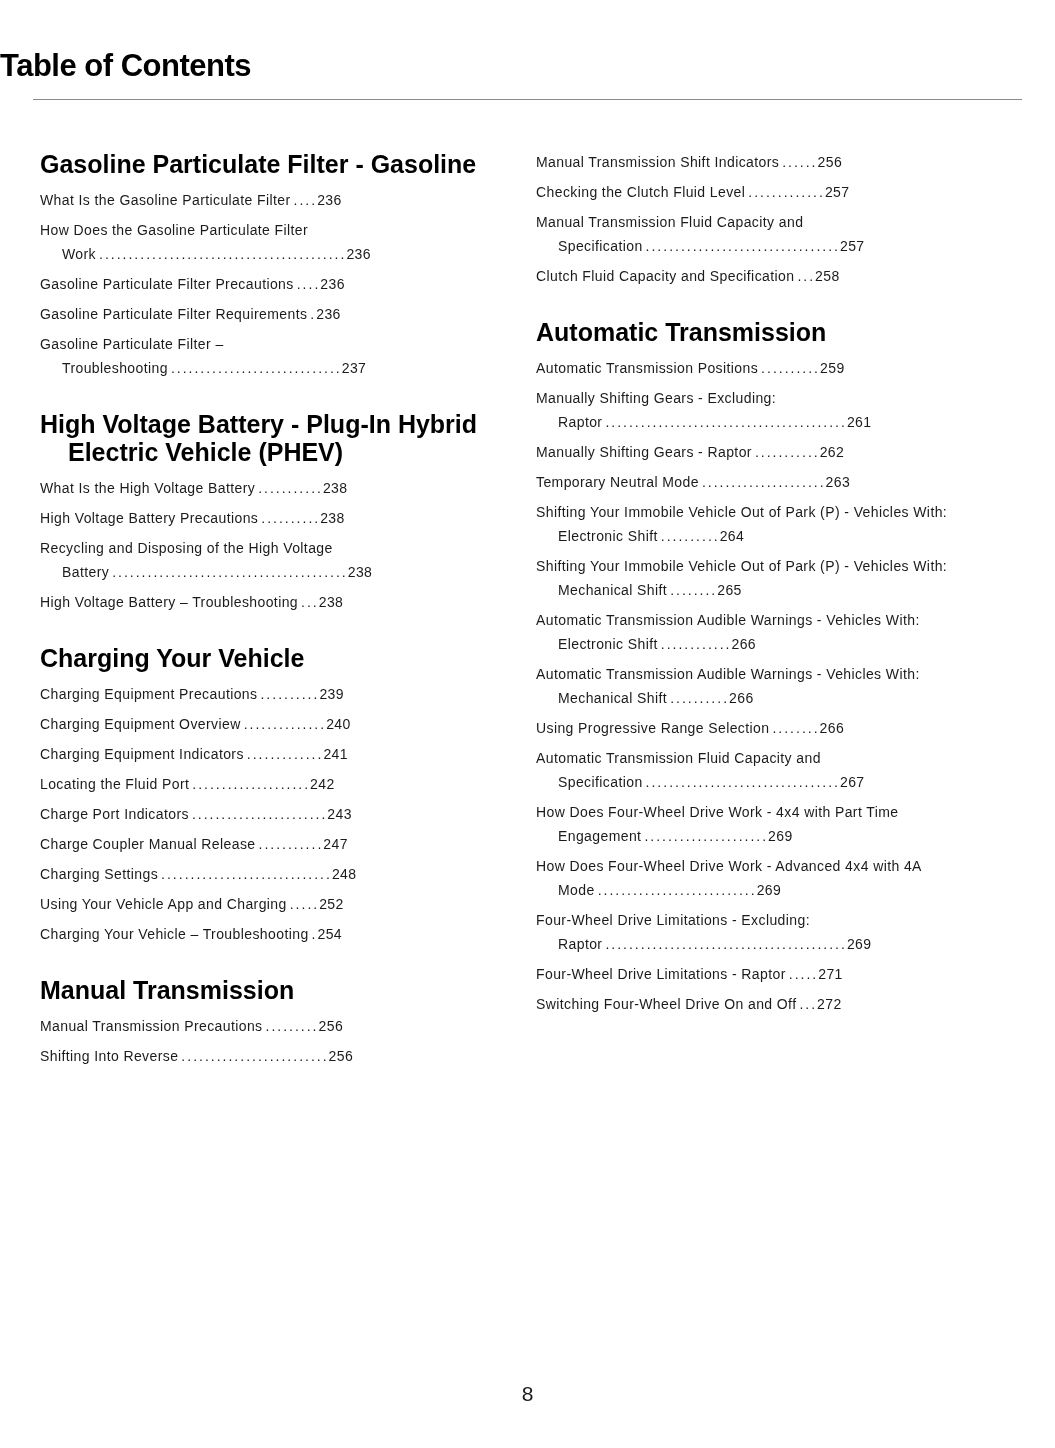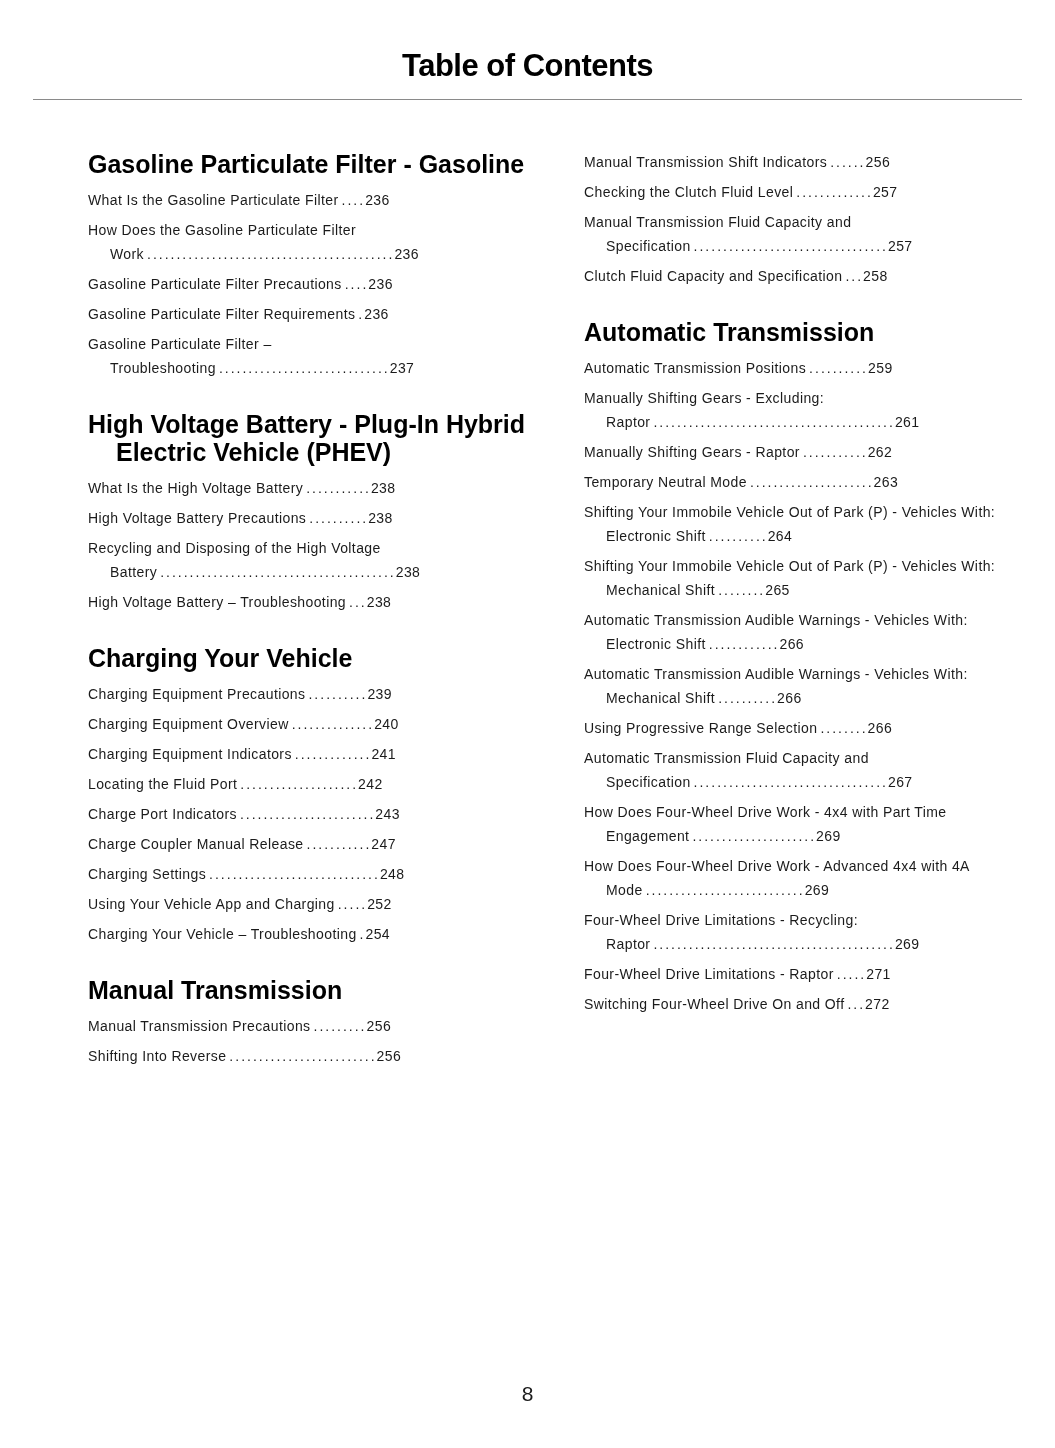--- a/index.html
+++ b/index.html
@@ -7,36 +7,35 @@
   body {
     width: 1055px;
     height: 1448px;
     overflow: hidden;
     position: relative;
     font-family: "Liberation Sans", sans-serif;
     color: #1b1b1b;
   }
   .page { position: absolute; inset: 0; }
   .doc-title {
-    text-align: center;
+    text-align: left;
     font-size: 31px;
     font-weight: 800;
     letter-spacing: -0.5px;
     color: #000;
     padding-top: 48px;
   }
   .rule {
     border-top: 1px solid #8a8a8a;
     margin: 15px 33px 0 33px;
   }
   .columns {
     display: flex;
     padding: 50px 0 0 40px;
     gap: 51px;
-    margin-left: 48px;
   }
   .col { width: 445px; flex: 0 0 auto; }
   .col.right { width: 449px; }
   .section-heading {
     font-size: 25px;
     font-weight: 800;
     color: #000;
     line-height: 28px;
     margin: 30px 0 10px 0;
     padding-left: 28px;
@@ -126,20 +125,20 @@
           <div class="toc-entry"><span class="t">Shifting Your Immobile Vehicle Out of Park (P) - Vehicles With: Electronic Shift</span><span class="dots">..........</span><span class="pg">264</span></div>
           <div class="toc-entry"><span class="t">Shifting Your Immobile Vehicle Out of Park (P) - Vehicles With: Mechanical Shift</span><span class="dots">........</span><span class="pg">265</span></div>
           <div class="toc-entry"><span class="t">Automatic Transmission Audible Warnings - Vehicles With: Electronic Shift</span><span class="dots">............</span><span class="pg">266</span></div>
           <div class="toc-entry"><span class="t">Automatic Transmission Audible Warnings - Vehicles With: Mechanical Shift</span><span class="dots">..........</span><span class="pg">266</span></div>
           <div class="toc-entry"><span class="t">Using Progressive Range Selection</span><span class="dots">........</span><span class="pg">266</span></div>
           <div class="toc-entry"><span class="t">Automatic Transmission Fluid Capacity and Specification</span><span class="dots">.................................</span><span class="pg">267</span></div>
         </div>
         <div class="section">
           <div class="toc-entry"><span class="t">How Does Four-Wheel Drive Work - 4x4 with Part Time Engagement</span><span class="dots">.....................</span><span class="pg">269</span></div>
           <div class="toc-entry"><span class="t">How Does Four-Wheel Drive Work - Advanced 4x4 with 4A Mode</span><span class="dots">...........................</span><span class="pg">269</span></div>
-          <div class="toc-entry"><span class="t">Four-Wheel Drive Limitations - Recycling: Raptor</span><span class="dots">.........................................</span><span class="pg">269</span></div>
+          <div class="toc-entry"><span class="t">Four-Wheel Drive Limitations - Excluding: Raptor</span><span class="dots">.........................................</span><span class="pg">269</span></div>
           <div class="toc-entry"><span class="t">Four-Wheel Drive Limitations - Raptor</span><span class="dots">.....</span><span class="pg">271</span></div>
           <div class="toc-entry"><span class="t">Switching Four-Wheel Drive On and Off</span><span class="dots">...</span><span class="pg">272</span></div>
         </div>
       </div>
   </div>
   <div class="page-number">8</div>
 </div>
 
 </body></html>

